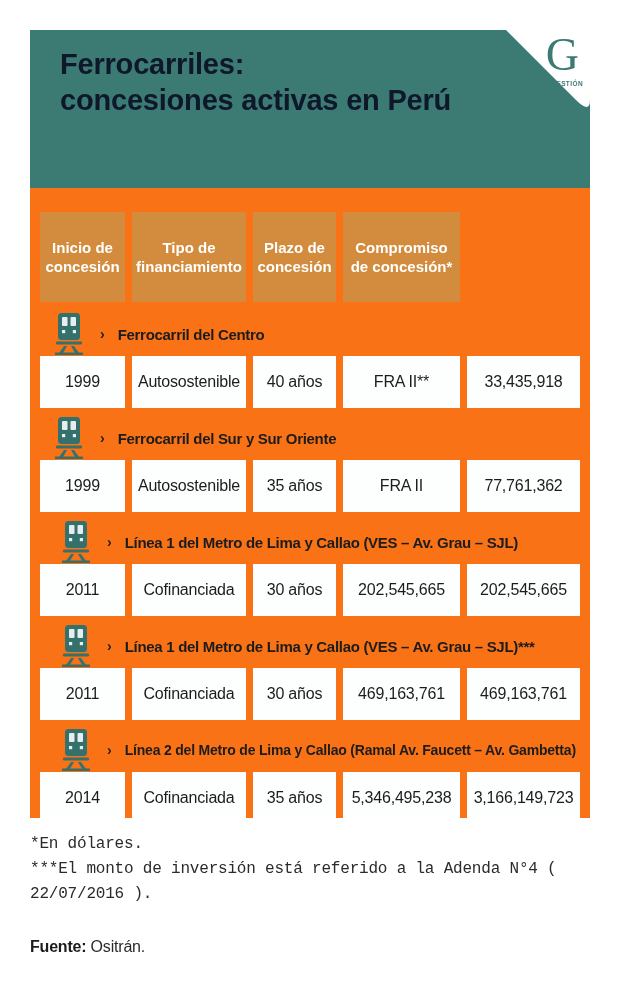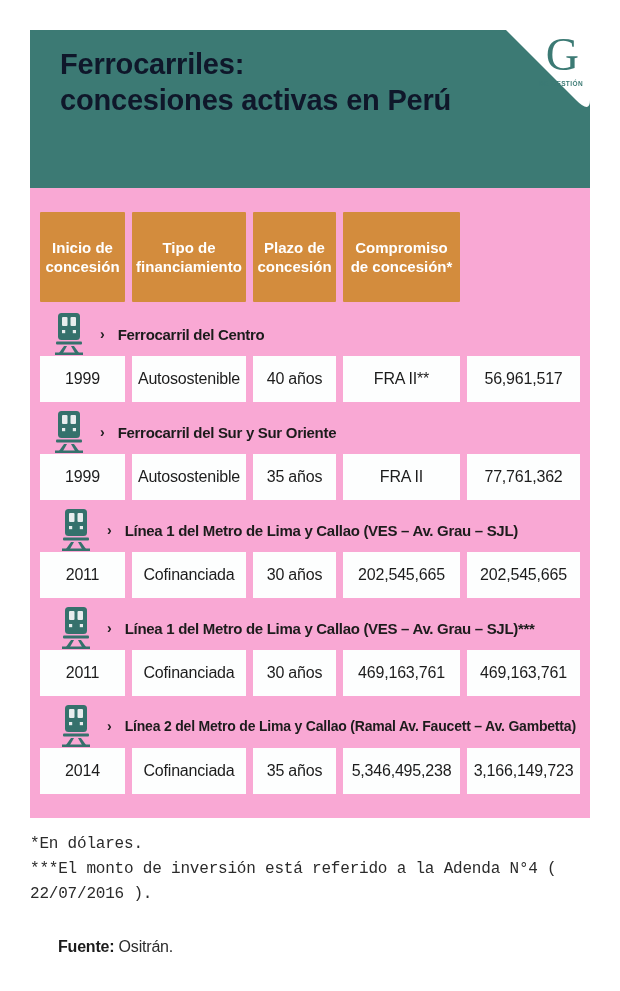--- a/index.html
+++ b/index.html
@@ -12,42 +12,42 @@
     font-size:29px;line-height:36px;letter-spacing:-0.2px;}
   .corner{position:absolute;top:0;right:0;width:84px;height:84px;}
   .corner svg{position:absolute;top:0;right:0;display:block;}
   .logo-g{position:absolute;top:0px;right:11px;color:#3c7a74;
     font-family:"Liberation Serif",serif;font-size:46px;line-height:50px;font-weight:normal;}
   .logo-sub{position:absolute;top:50px;right:7px;color:#3c7a74;font-size:6.5px;
     letter-spacing:0.4px;font-weight:bold;}
 
   
   .panel{position:absolute;left:30px;top:188px;width:560px;height:630px;
-    background:#f9a8d4;box-sizing:border-box;padding:24px 10px 0;overflow:hidden;}
+    background:#f97316;box-sizing:border-box;padding:24px 10px 0;overflow:hidden;}
   .grid5{display:grid;grid-template-columns:85px 114px 83px 117px 113px;column-gap:7px;}
   .thead{margin-bottom:10px;}
   .th{background:#d38c3d;border-radius:1px;height:90px;display:flex;align-items:center;
     justify-content:center;text-align:center;color:#fff;font-weight:bold;font-size:15px;
     line-height:19px;padding:0 4px;box-sizing:border-box;}
   .section{margin-top:8px;}
   .sec-head{height:44px;display:flex;align-items:center;padding-left:15px;}
   .section.indent .sec-head{padding-left:22px;}
   .train{width:28px;height:42px;flex:0 0 auto;}
   .chev{margin:0 13px 0 17px;font-size:14px;font-weight:bold;color:#1f1f1f;line-height:1;}
   .sec-label{font-weight:bold;font-size:15px;color:#1c1c1c;white-space:nowrap;letter-spacing:-0.3px;}
   .section.xl .sec-label{font-size:14px;letter-spacing:-0.2px;}
-  .cell{background:#fdfefe;height:46px;display:flex;align-items:center;justify-content:center;
+  .cell{background:#fdfefe;height:52px;display:flex;align-items:center;justify-content:center;
     font-size:16px;color:#1c1c1c;letter-spacing:-0.2px;}
 
   
   .notes{position:absolute;left:30px;top:832px;width:562px;color:#2b2b2b;
     font-size:16px;line-height:25px;letter-spacing:-0.2px;}
   .notes p{margin:0;font-family:Liberation Mono, monospace;}
   .source{position:absolute;left:30px;top:938px;font-size:16px;color:#2b2b2b;letter-spacing:-0.2px;}
-  .source b{font-weight:bold;color:#1c1c1c;margin-left:28px;}
+  .source b{font-weight:bold;color:#1c1c1c;}
 </style>
 </head>
 <body>
 
 <div class="page">
 
   <div class="hero">
     <div class="hero-title">
       <div>Ferrocarriles:</div>
       <div>concesiones activas en Perú</div>
@@ -88,21 +88,21 @@
           </g>
         </svg>
         <span class="chev">›</span>
         <span class="sec-label">Ferrocarril del Centro</span>
       </div>
       <div class="grid5">
         <div class="cell">1999</div>
         <div class="cell">Autosostenible</div>
         <div class="cell">40 años</div>
         <div class="cell">FRA II**</div>
-        <div class="cell">56,961,517</div>
+        <div class="cell">33,435,918</div>
       </div>
     </div>
 
     <div class="section">
       <div class="sec-head">
         <svg class="train" viewBox="0 0 28 42">
           <g fill="#35716c">
             <rect x="3" y="0" width="22" height="27" rx="3.5"></rect>
             <rect x="1" y="28.5" width="26" height="3" rx="1"></rect>
             <path d="M9 33 L4 40 L8 40 L12 33 Z"></path>

